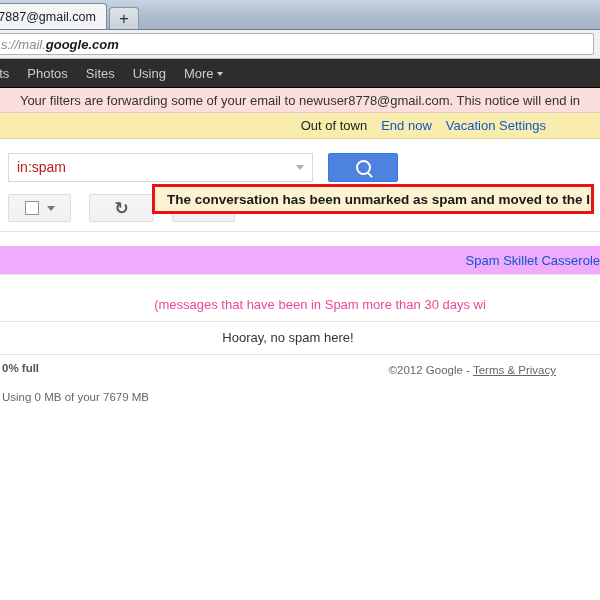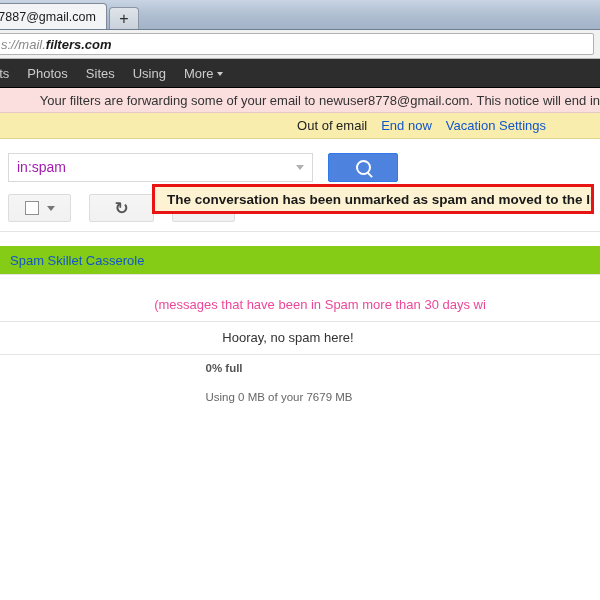--- a/index.html
+++ b/index.html
@@ -119,21 +119,21 @@
   }
 
   
   .pink-notice {
     background: #fbdfdf;
     border-bottom: 1px solid #e8c8c8;
     height: 25px;
     line-height: 25px;
     font-size: 13px;
     color: #333333;
-    text-align: right;
+    text-align: center;
     white-space: nowrap;
     overflow: hidden;
     box-sizing: border-box;
   }
 
   
   .yellow-bar {
     background: #f9edad;
     border-bottom: 1px solid #e3d68f;
     height: 26px;
@@ -166,21 +166,21 @@
     width: 305px;
     height: 29px;
     border: 1px solid #d9d9d9;
     border-right: 1px solid #d9d9d9;
     background: #fff;
     display: flex;
     align-items: center;
     padding: 0 8px;
     box-sizing: border-box;
     font-size: 14px;
-    color: #a21caf;
+    color: #b91c1c;
     justify-content: space-between;
   }
   .search-field .sf-caret {
     width: 0; height: 0;
     border-left: 4px solid transparent;
     border-right: 4px solid transparent;
     border-top: 5px solid #b0b0b0;
   }
   .search-btn {
     width: 70px;
@@ -280,22 +280,23 @@
   .list-sep {
     height: 1px;
     background: #e4e4e4;
   }
   .msg-row {
     height: 28px;
     display: flex;
     align-items: center;
     padding-left: 10px;
     box-sizing: border-box;
-    background: #84cc16;
-    font-size: 13px;
+    background: #f0abfc;
+    font-size: 13px;
+    justify-content: flex-end;
   }
   .msg-subject { color: #1155cc; }
   .msg-snippet { color: #444444; margin-left: 4px; }
 
   .spam-note {
     height: 32px;
     line-height: 32px;
     text-align: center;
     font-size: 13px;
     color: #ec4899;
@@ -312,21 +313,21 @@
     font-size: 13px;
     color: #333333;
     background: #ffffff;
     padding-right: 24px;
     box-sizing: border-box;
   }
 
   
   .footer {
     display: flex;
-    justify-content: center;
+    justify-content: space-between;
     align-items: flex-start;
     padding: 7px 44px 0 2px;
     box-sizing: border-box;
     font-size: 11.5px;
     color: #777777;
   }
   .footer-left .pct { font-weight: bold; color: #555555; }
   .footer-left .usage { margin-top: 17px; color: #666666; }
   .footer-right { padding-top: 2px; color: #666666; }
   .footer-right a { color: #666666; text-decoration: underline; }
@@ -337,35 +338,35 @@
 <div class="browser-chrome">
   <div class="tab-strip">
     <div class="browser-tab">wuser7887@gmail.com</div>
     <div class="new-tab-btn">+</div>
   </div>
 </div>
 
 <div class="url-bar-row">
   <div class="url-box">
       <span>s://mail.</span>
-      <b>filters.com</b>
+      <b>google.com</b>
     </div>
 </div>
 
 <div class="gnav">
   <a href="#">nts</a>
   <a href="#">Photos</a>
   <a href="#">Sites</a>
   <a href="#">Using</a>
   <a href="#"><span>More</span><span class="caret-down"></span></a>
 </div>
 
 <div class="pink-notice">Your filters are forwarding some of your email to newuser8778@gmail.com. This notice will end in</div>
 
-<div class="yellow-bar"><span>Out of email</span><a href="#">End now</a><a href="#">Vacation Settings</a></div>
+<div class="yellow-bar"><span>Out of town</span><a href="#">End now</a><a href="#">Vacation Settings</a></div>
 
 <div class="search-row">
   <div class="search-field">
     <span>in:spam</span>
     <span class="sf-caret"></span>
   </div>
   <div class="search-btn">
     <span class="mag"></span>
   </div>
 </div>
@@ -396,13 +397,17 @@
 <div class="spam-note">(messages that have been in Spam more than 30 days wi</div>
 <div class="list-sep"></div>
 <div class="hooray">Hooray, no spam here!</div>
 <div class="list-sep"></div>
 
 <div class="footer">
   <div class="footer-left">
     <div class="pct">0% full</div>
     <div class="usage">Using 0 MB of your 7679 MB</div>
   </div>
+  <div class="footer-right">
+    <span>©2012 Google -</span>
+    <a href="#">Terms &amp; Privacy</a>
+  </div>
 </div>
 
 </body></html>

